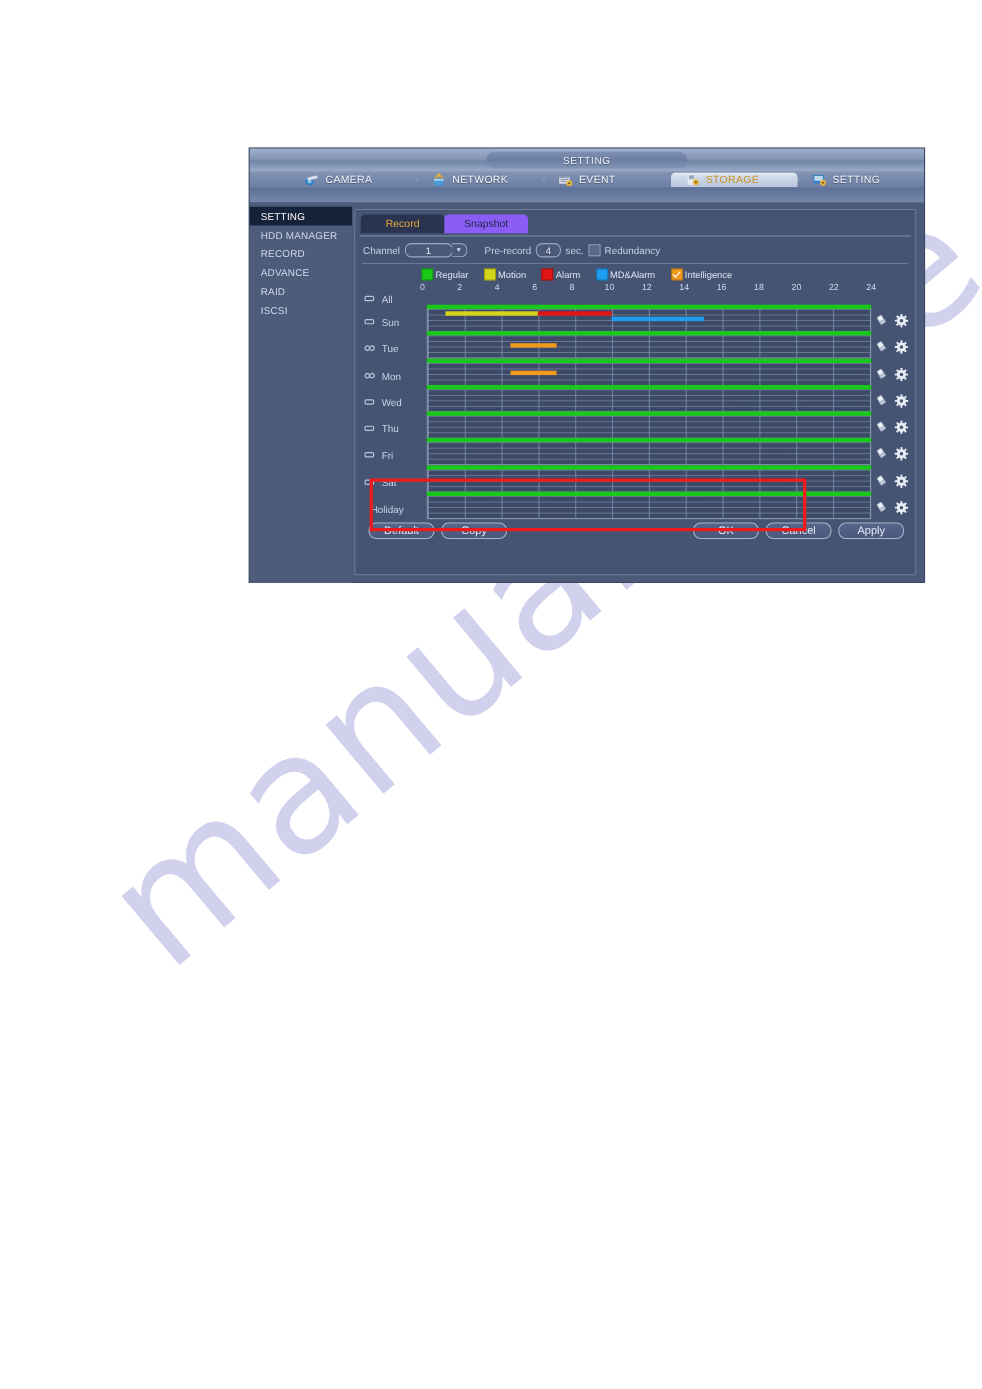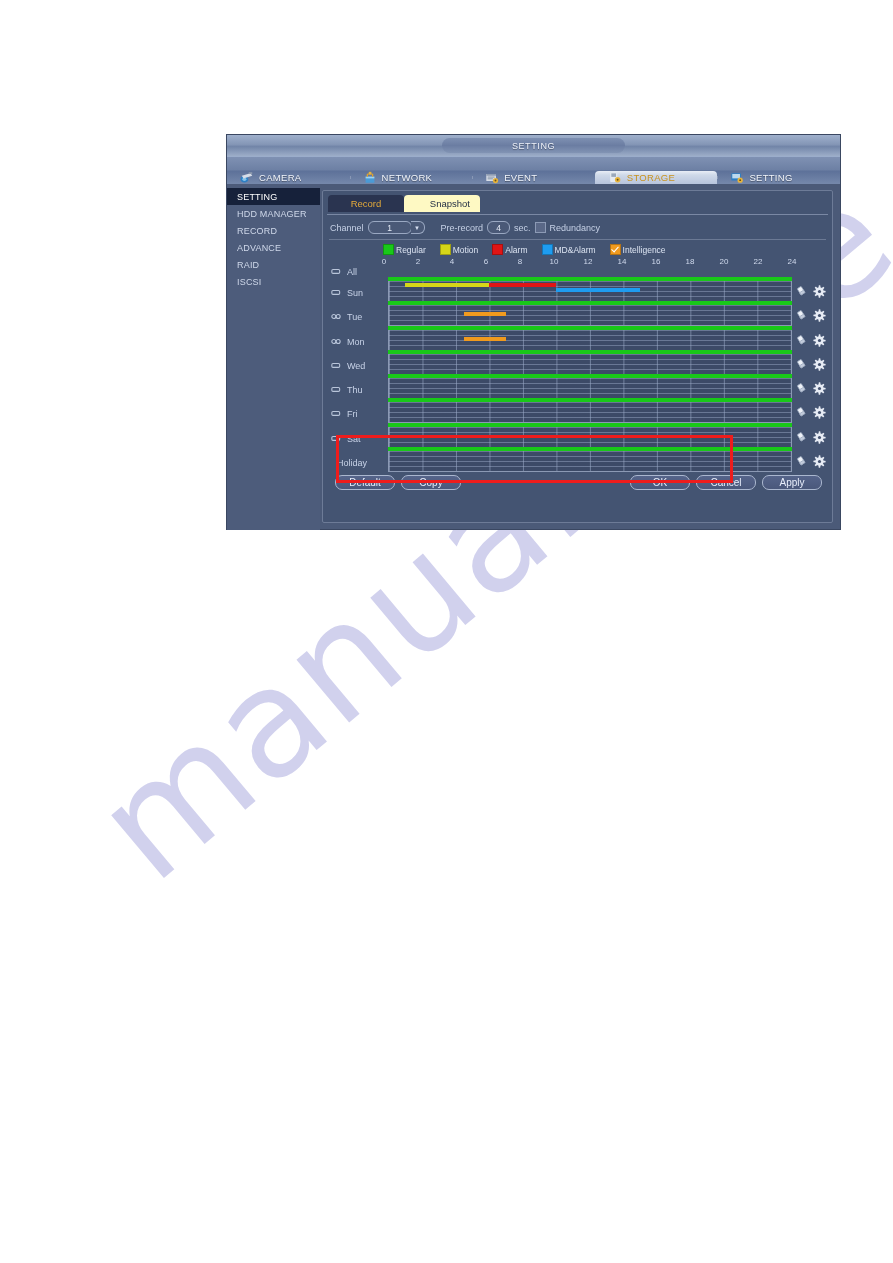--- a/index.html
+++ b/index.html
@@ -45,23 +45,24 @@
   .titlebar .pill{
     width:183px;height:15px;border-radius:8px;
     background:linear-gradient(180deg,#7e90b2 0%,#6b7da2 50%,#8294b4 100%);
     display:flex;align-items:center;justify-content:center;
     color:#eef2fa;font-size:9px;letter-spacing:.6px;
     text-shadow:0 1px 1px rgba(0,0,0,.35);
   }
 
   
   .tabbar{
-    height:27px;display:flex;align-items:flex-end;
+    height:27px;display:flex;align-items:flex-start;
     background:linear-gradient(180deg,#7f91b3 0%,#6d80a4 48%,#5d7199 52%,#7588ab 100%);
     border-top:1px solid #9badcb;
+    padding-left:37px;
   }
   .tabbar .tab{
     flex:1;display:flex;align-items:center;gap:5px;
     padding-left:13px;cursor:pointer;position:relative;
     color:#f2f5fb;font-size:9.5px;letter-spacing:.3px;
     text-shadow:0 1px 1px rgba(0,0,0,.4);
   }
   .tabbar .tab+.tab::before{
     content:"";position:absolute;left:0;top:5px;bottom:5px;width:1px;
     background:rgba(255,255,255,.22);
@@ -94,21 +95,21 @@
   }
 
   
   .subtabs{display:flex;padding:4px 0 0 5px;height:19px;}
   .subtab{
     height:17px;min-width:56px;padding:0 10px;
     display:flex;align-items:center;justify-content:center;
     border-radius:4px 4px 0 0;font-size:9.5px;cursor:pointer;
   }
   .subtab.active{background:#2a3450;color:#e3a93a;}
-  .subtab.inactive{background:#fef9c3;color:#1e2a42;justify-content:flex-end;}
+  .subtab.inactive{background:#8b5cf6;color:#1e2a42;}
 
   .panel-inner{
     border-top:1px solid #7a88a4;
     margin:0 4px;padding-top:5px;
   }
 
   .row-cfg{
     display:flex;align-items:center;gap:4px;
     font-size:9px;color:#c6d1e6;padding-left:3px;height:15px;
   }

